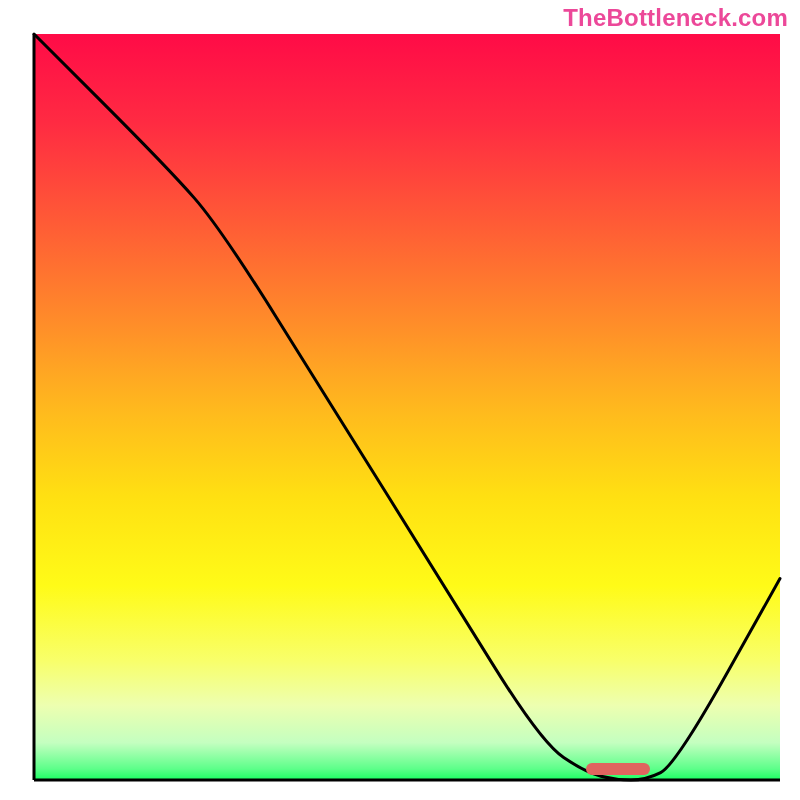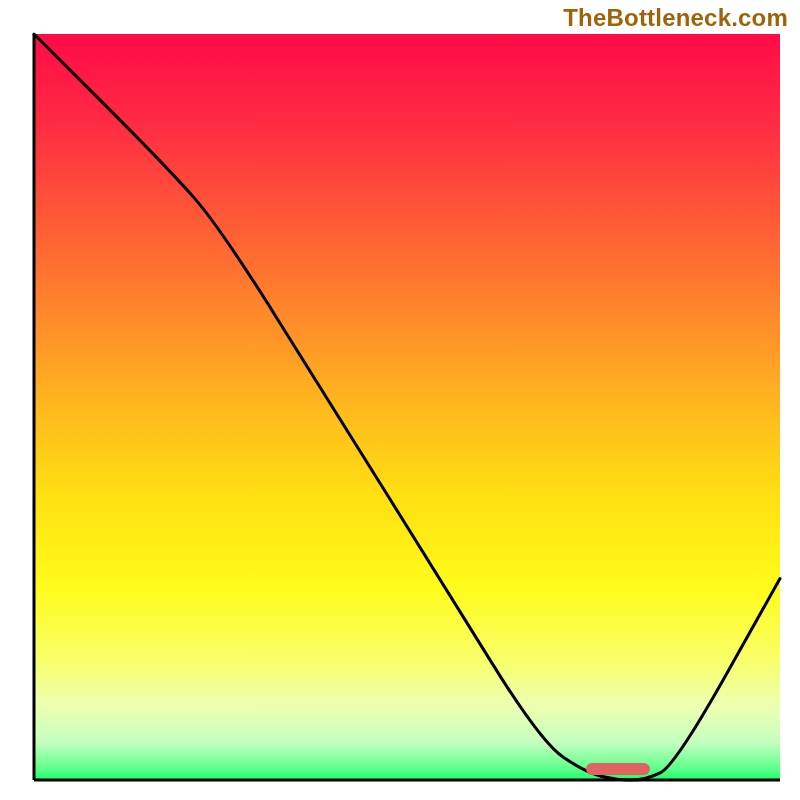--- a/index.html
+++ b/index.html
@@ -15,21 +15,21 @@
     width: 800px;
     height: 800px;
   }
   .watermark {
     position: absolute;
     top: 4px;
     right: 12px;
     font-family: Arial, Helvetica, sans-serif;
     font-size: 24px;
     font-weight: 600;
-    color: #a16207;
+    color: #ec4899;
     letter-spacing: 0.2px;
   }
   svg.plot {
     position: absolute;
     left: 0;
     top: 0;
     width: 800px;
     height: 800px;
     display: block;
   }

